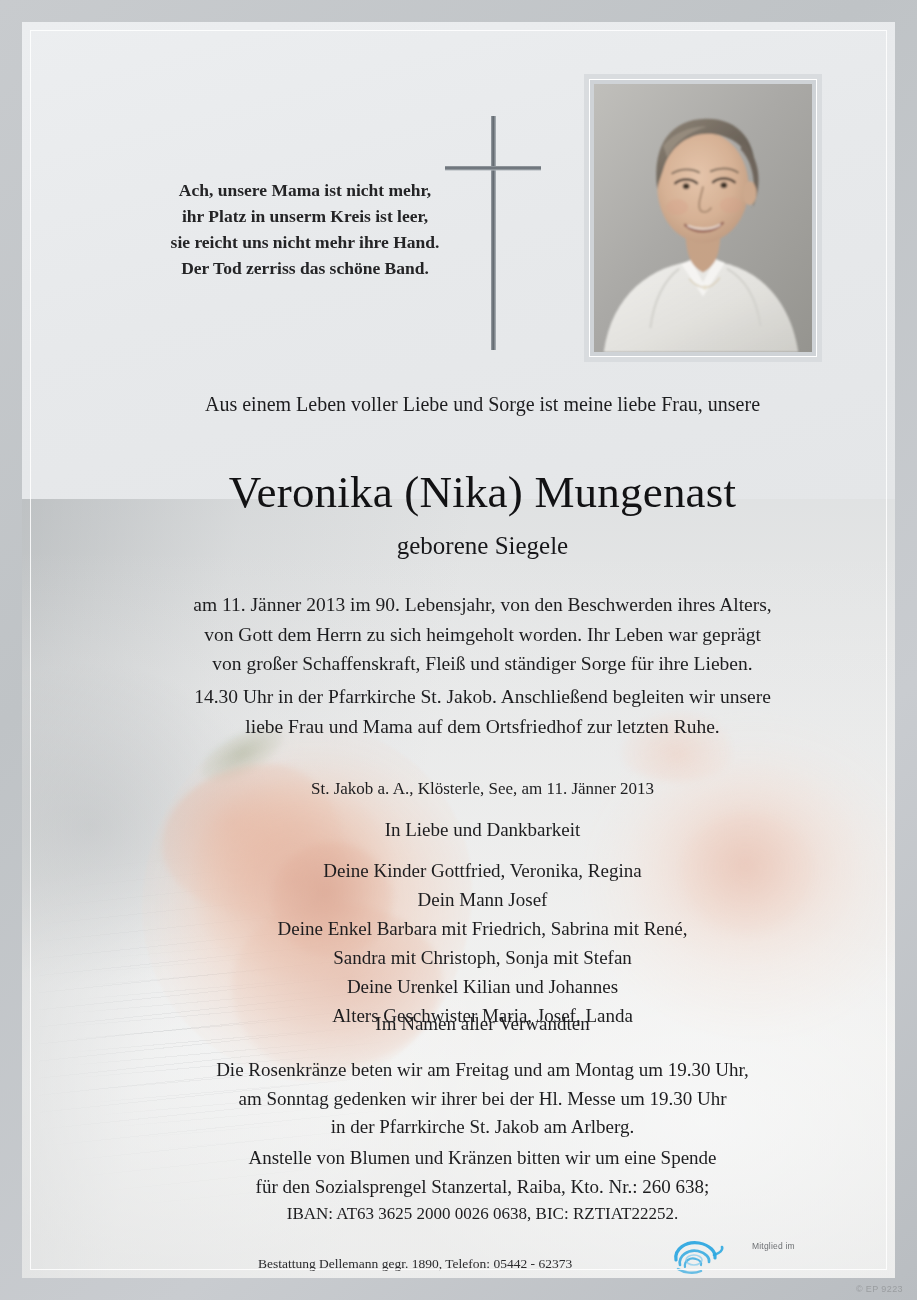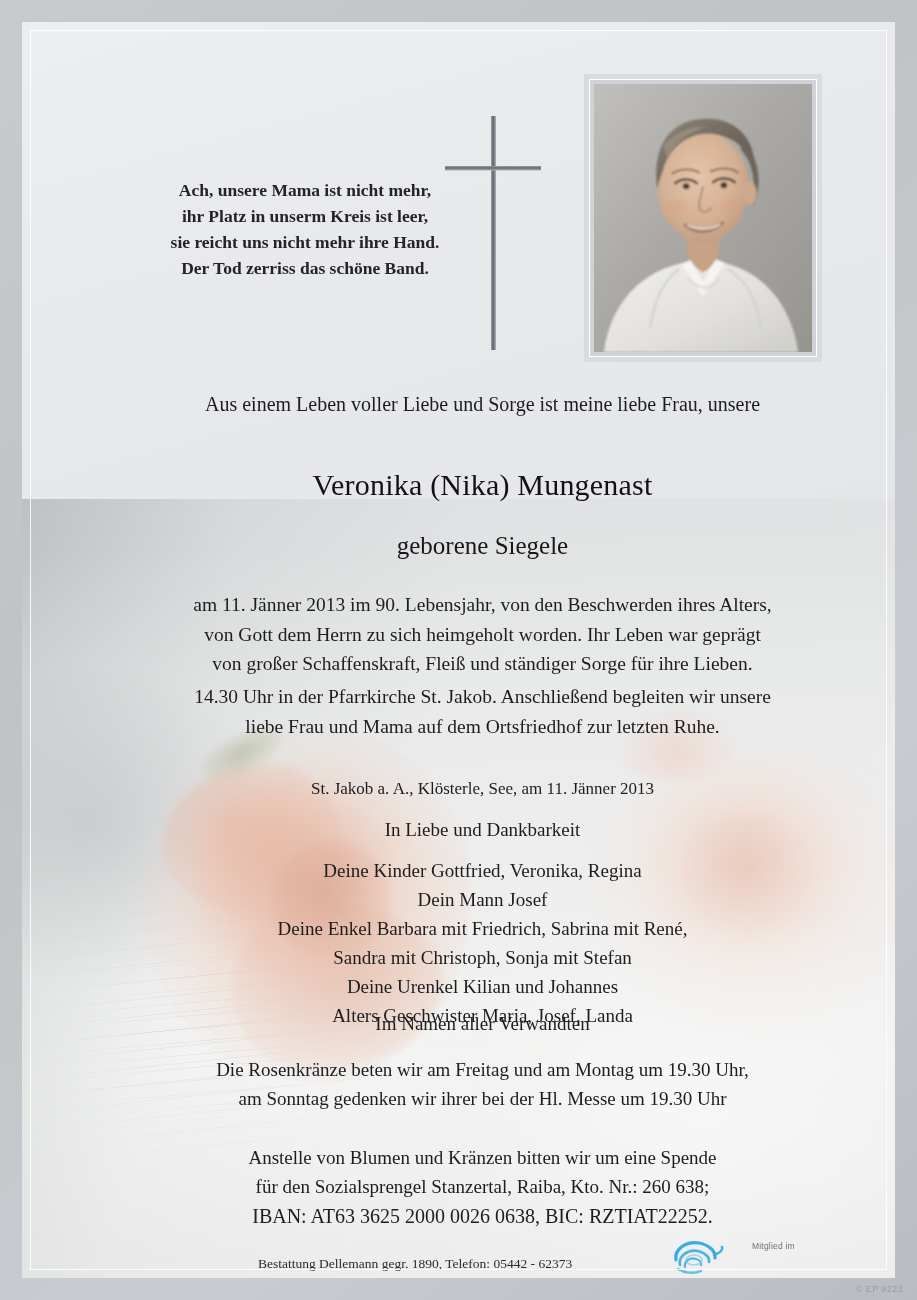--- a/index.html
+++ b/index.html
@@ -252,21 +252,21 @@
   
   .blk { position: absolute; text-align: center; color: #1d1d1f; }
   .blk .ln { display: block; white-space: nowrap; }
 
   .intro {
     left: 58px; top: 368px; width: 805px;
     font-size: 20px; line-height: 1.45;
   }
   .name-main {
     left: 58px; top: 447px; width: 805px;
-    font-size: 30px;
+    font-size: 45px;
     line-height: 1.05;
     letter-spacing: 0.2px;
     color: #121214;
   }
   .name-sub {
     left: 58px; top: 509px; width: 805px;
     font-size: 25px;
     line-height: 1.2;
     color: #17171a;
   }
@@ -295,21 +295,21 @@
     font-size: 19px; line-height: 1.4;
   }
   .para-rosary {
     left: 58px; top: 1034px; width: 805px;
     font-size: 19px; line-height: 1.5;
   }
   .para-donation {
     left: 58px; top: 1122px; width: 805px;
     font-size: 19px; line-height: 1.5;
   }
-  .para-donation .ln.iban { font-size: 20px; text-align: center; }
+  .para-donation .ln.iban { font-size: 17px; text-align: center; }
 
   
   .footer-text {
     position: absolute;
     left: 196px;
     top: 1234px;
     font-size: 13.5px;
     color: #2b2b2d;
     white-space: nowrap;
     margin-left: 40px;
@@ -514,20 +514,21 @@
         <span class="ln">Sandra mit Christoph, Sonja mit Stefan</span>
         <span class="ln">Deine Urenkel Kilian und Johannes</span>
         <span class="ln">Alters Geschwister Maria, Josef, Landa</span>
       </div>
 
       <div class="blk on-behalf">Im Namen aller Verwandten</div>
 
       <div class="blk para-rosary">
         <span class="ln">Die Rosenkränze beten wir am Freitag und am Montag um 19.30 Uhr,</span>
         <span class="ln">am Sonntag gedenken wir ihrer bei der Hl. Messe um 19.30 Uhr</span>
+        <span class="ln">in der Pfarrkirche St. Jakob am Arlberg.</span>
       </div>
 
       <div class="blk para-donation">
         <span class="ln">Anstelle von Blumen und Kränzen bitten wir um eine Spende</span>
         <span class="ln">für den Sozialsprengel Stanzertal, Raiba, Kto. Nr.: 260 638;</span>
         <span class="ln iban">IBAN: AT63 3625 2000 0026 0638, BIC: RZTIAT22252.</span>
       </div>
 
       <div class="footer-text">Bestattung Dellemann gegr. 1890, Telefon: 05442 - 62373</div>
 

